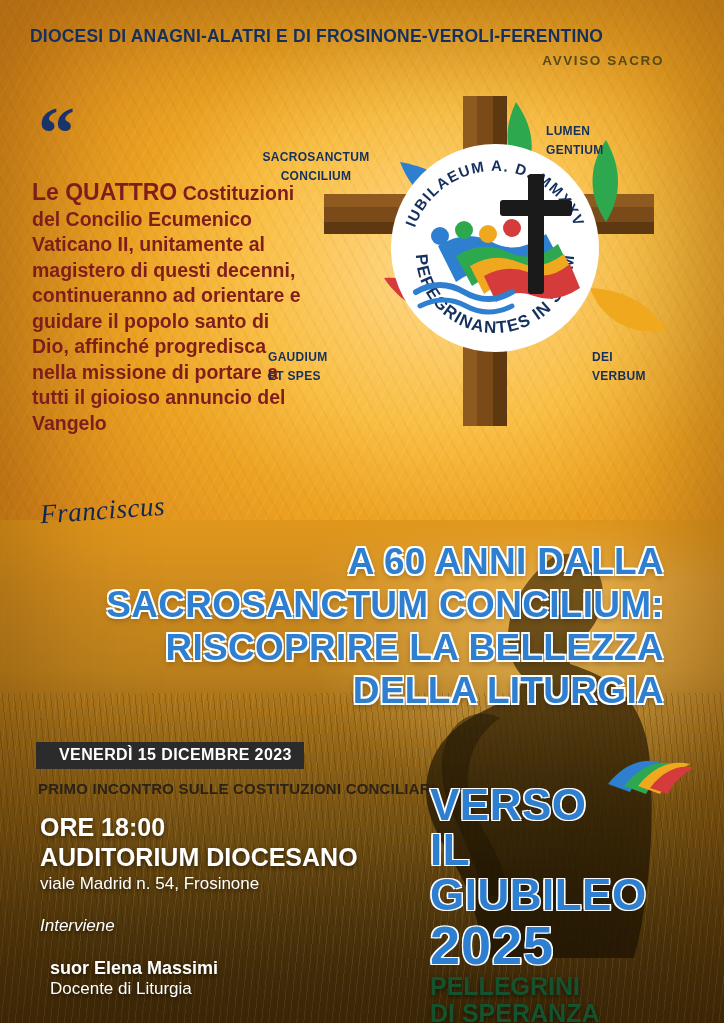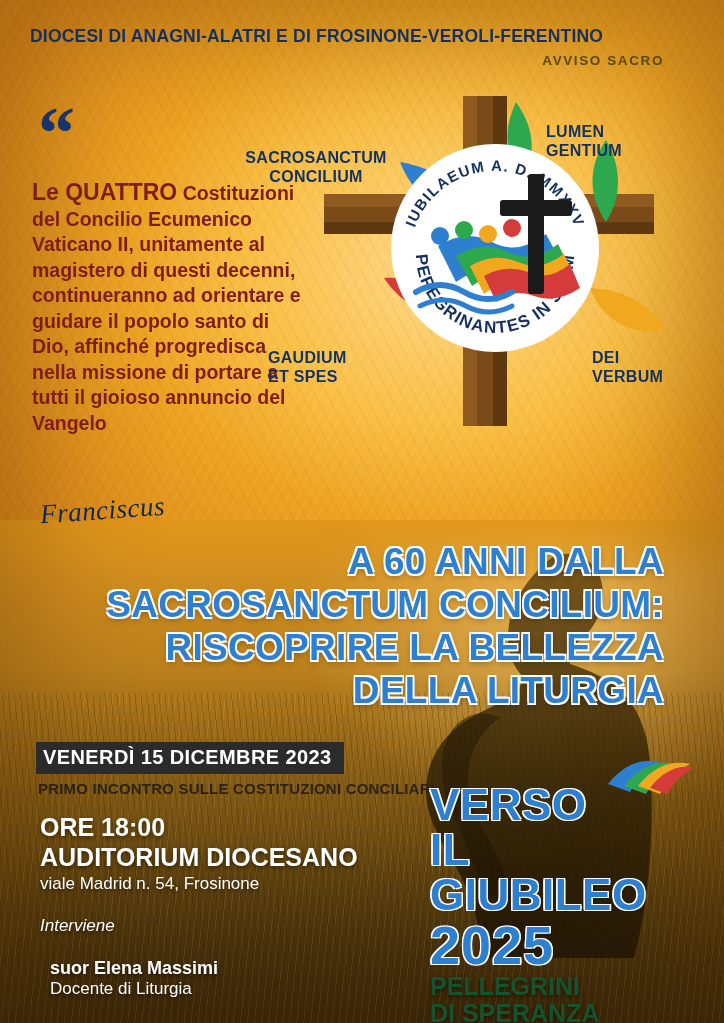--- a/index.html
+++ b/index.html
@@ -127,21 +127,21 @@
     position: absolute;
     left: 288px;
     top: 96px;
     width: 420px;
     height: 330px;
   }
   .constitution-label {
     position: absolute;
     color: #14305f;
     font-weight: bold;
-    font-size: 16px;
+    font-size: 12px;
     line-height: 19px;
     letter-spacing: .3px;
     text-align: center;
   }
   .lbl-sc { left: 226px; top: 148px; width: 180px; }
   .lbl-lg { left: 546px; top: 122px; width: 130px; text-align: left; }
   .lbl-gs { left: 268px; top: 348px; width: 120px; text-align: left; }
   .lbl-dv { left: 592px; top: 348px; width: 110px; text-align: left; }
   
   .main-title {
@@ -160,23 +160,23 @@
       0 3px 6px rgba(0,0,0,.35);
     text-align: right;
   }
   
   .date-bar {
     position: absolute;
     left: 36px;
     top: 742px;
     background: #2b2b2b;
     color: #ffffff;
-    font-size: 20px;
-    font-weight: bold;
-    padding: 4px 12px 5px 7px;
+    font-size: 16px;
+    font-weight: bold;
+    padding: 4px 12px 5px 23px;
     letter-spacing: .4px;
   }
   .subtitle {
     position: absolute;
     left: 38px;
     top: 780px;
     color: #2c2215;
     font-size: 15px;
     font-weight: bold;
     letter-spacing: .2px;

